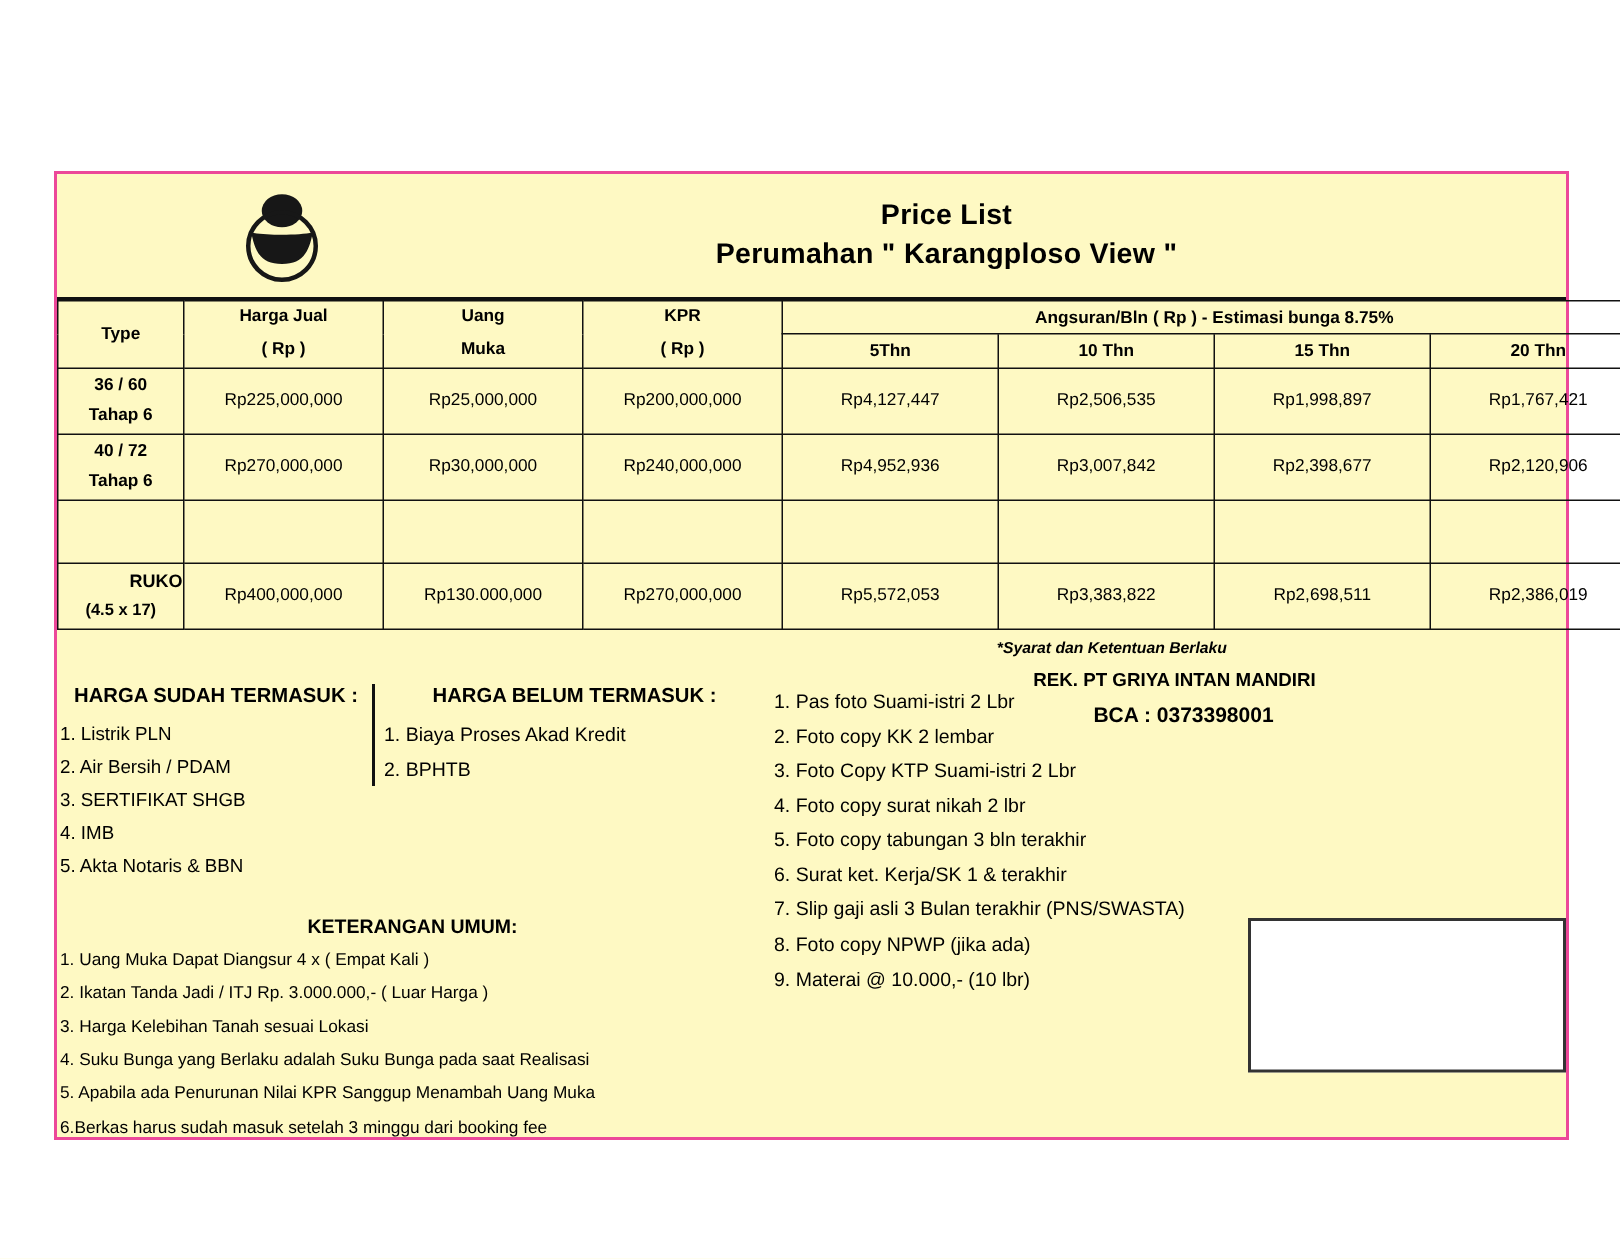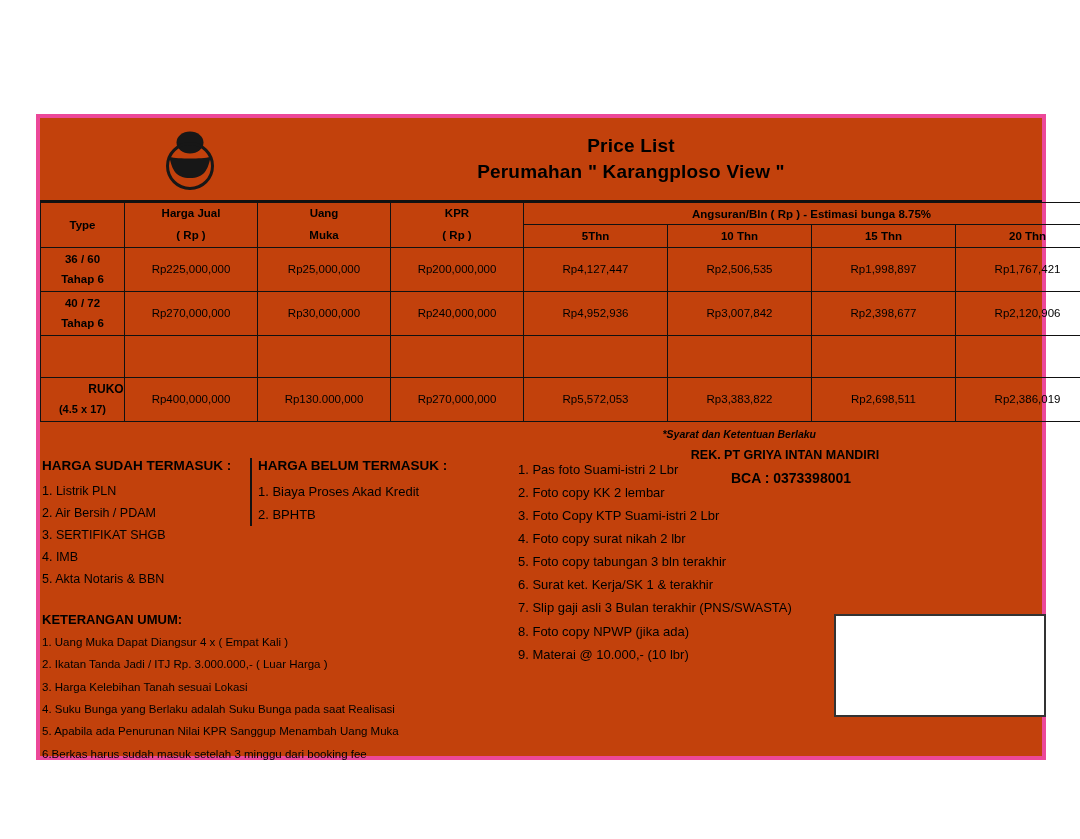--- a/index.html
+++ b/index.html
@@ -15,23 +15,23 @@
     position: relative;
     overflow: hidden;
   }
 
   #sheet {
     position: absolute;
     left: 36px;
     top: 114px;
     width: 1010px;
     height: 646px;
-    border: 4px solid #ec4899;
+    border: 2px solid #ec4899;
     box-sizing: border-box;
-    background: #c2410c;
+    background: #fef9c3;
   }
 
   
   .header-band {
     height: 84px;
     display: flex;
     align-items: center;
     border-bottom: 2px solid #111;
     box-sizing: border-box;
   }
@@ -156,20 +156,21 @@
     left: 2px;
     top: 190px;
     width: 470px;
   }
 
   .blk-title {
     font-size: 13.5px;
     font-weight: bold;
     margin-bottom: 7px;
     white-space: nowrap;
+    text-align: center;
   }
   .blk-title.plain { font-weight: normal; font-size: 13.5px; }
 
   ul.plain {
     list-style: none;
     margin: 0;
     padding: 0;
   }
   ul.plain li {
     font-size: 12.5px;

